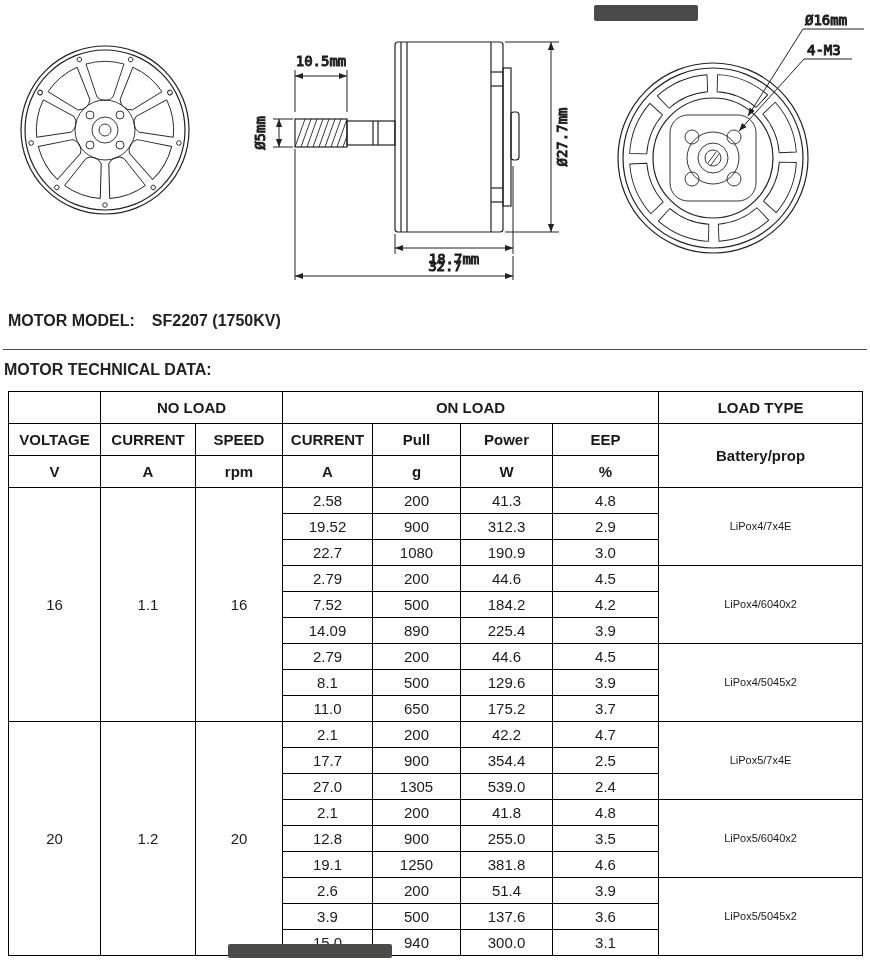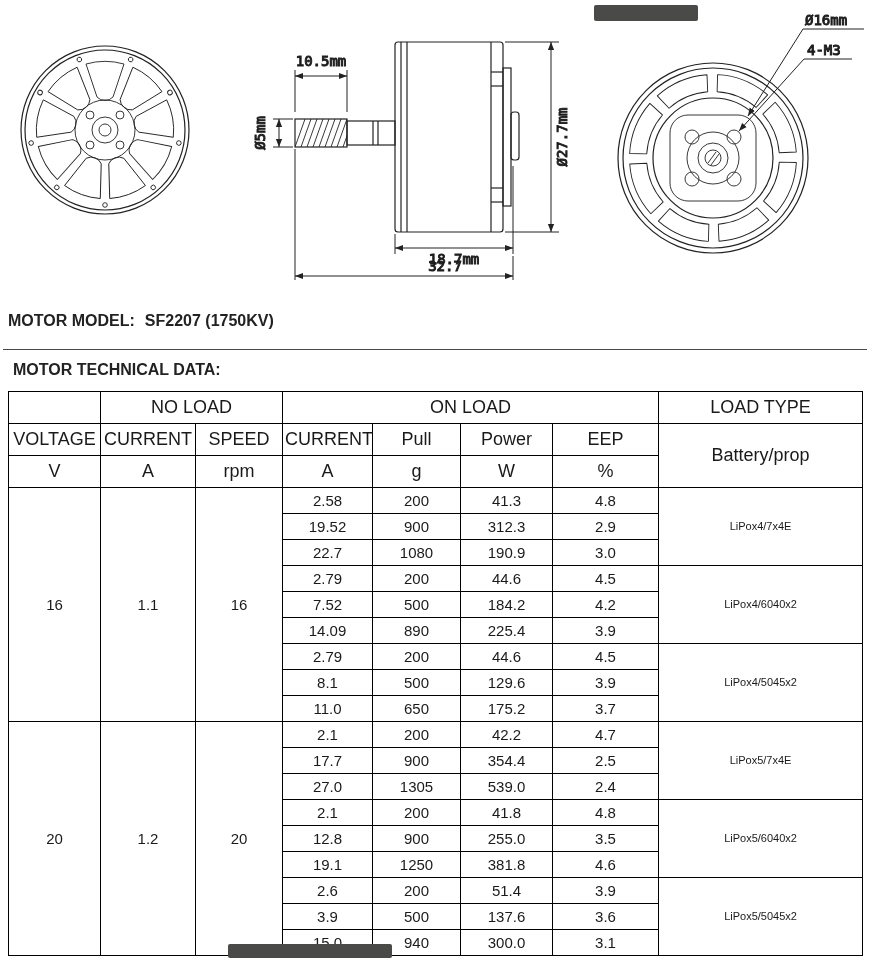--- a/index.html
+++ b/index.html
@@ -15,34 +15,34 @@
   svg .thin { stroke:#222; stroke-width:0.9; fill:none; }
 
   .watermark {
     position:absolute; background:#4a4a48; border-radius:2px; z-index:6;
   }
   #wm-top { left:594px; top:5px; width:104px; height:16px; }
   #wm-bottom { left:228px; top:944px; width:164px; height:14px; }
 
   
   .title { position:absolute; left:8px; top:312px; font-size:16px; font-weight:bold; color:#222; }
-  .title .val { margin-left:10px;text-align:center; }
+  .title .val { margin-left:17px;text-align:center; }
   .divider { position:absolute; left:3px; top:349px; width:864px; height:1px; background:#4a4a4a; }
-  .subtitle { position:absolute; left:13px; top:361px; font-size:16px; font-weight:bold; color:#222; }
+  .subtitle { position:absolute; left:4px; top:361px; font-size:16px; font-weight:bold; color:#222; }
 
   
   #data-table {
     position:absolute; left:8px; top:391px;
     border-collapse:collapse; table-layout:fixed; width:854px;
   }
   #data-table th, #data-table td {
     border:1px solid #000; text-align:center; vertical-align:middle;
     padding:0 2px; color:#1a1a1a;
   }
-  #data-table thead th { font-size:18px; font-weight:normal; height:31px; }
+  #data-table thead th { font-size:15px; font-weight:bold; height:31px; }
   #data-table tbody td { font-size:15px; font-weight:normal; height:25px; line-height:25px; }
   #data-table td.battery { font-size:11px; }
 </style>
 </head>
 <body>
 
 <div class="page">
 
   <svg class="drawing" style="left:18px; top:20px;" width="190" height="220" viewBox="0 0 190 220">
     <g class="edge">

